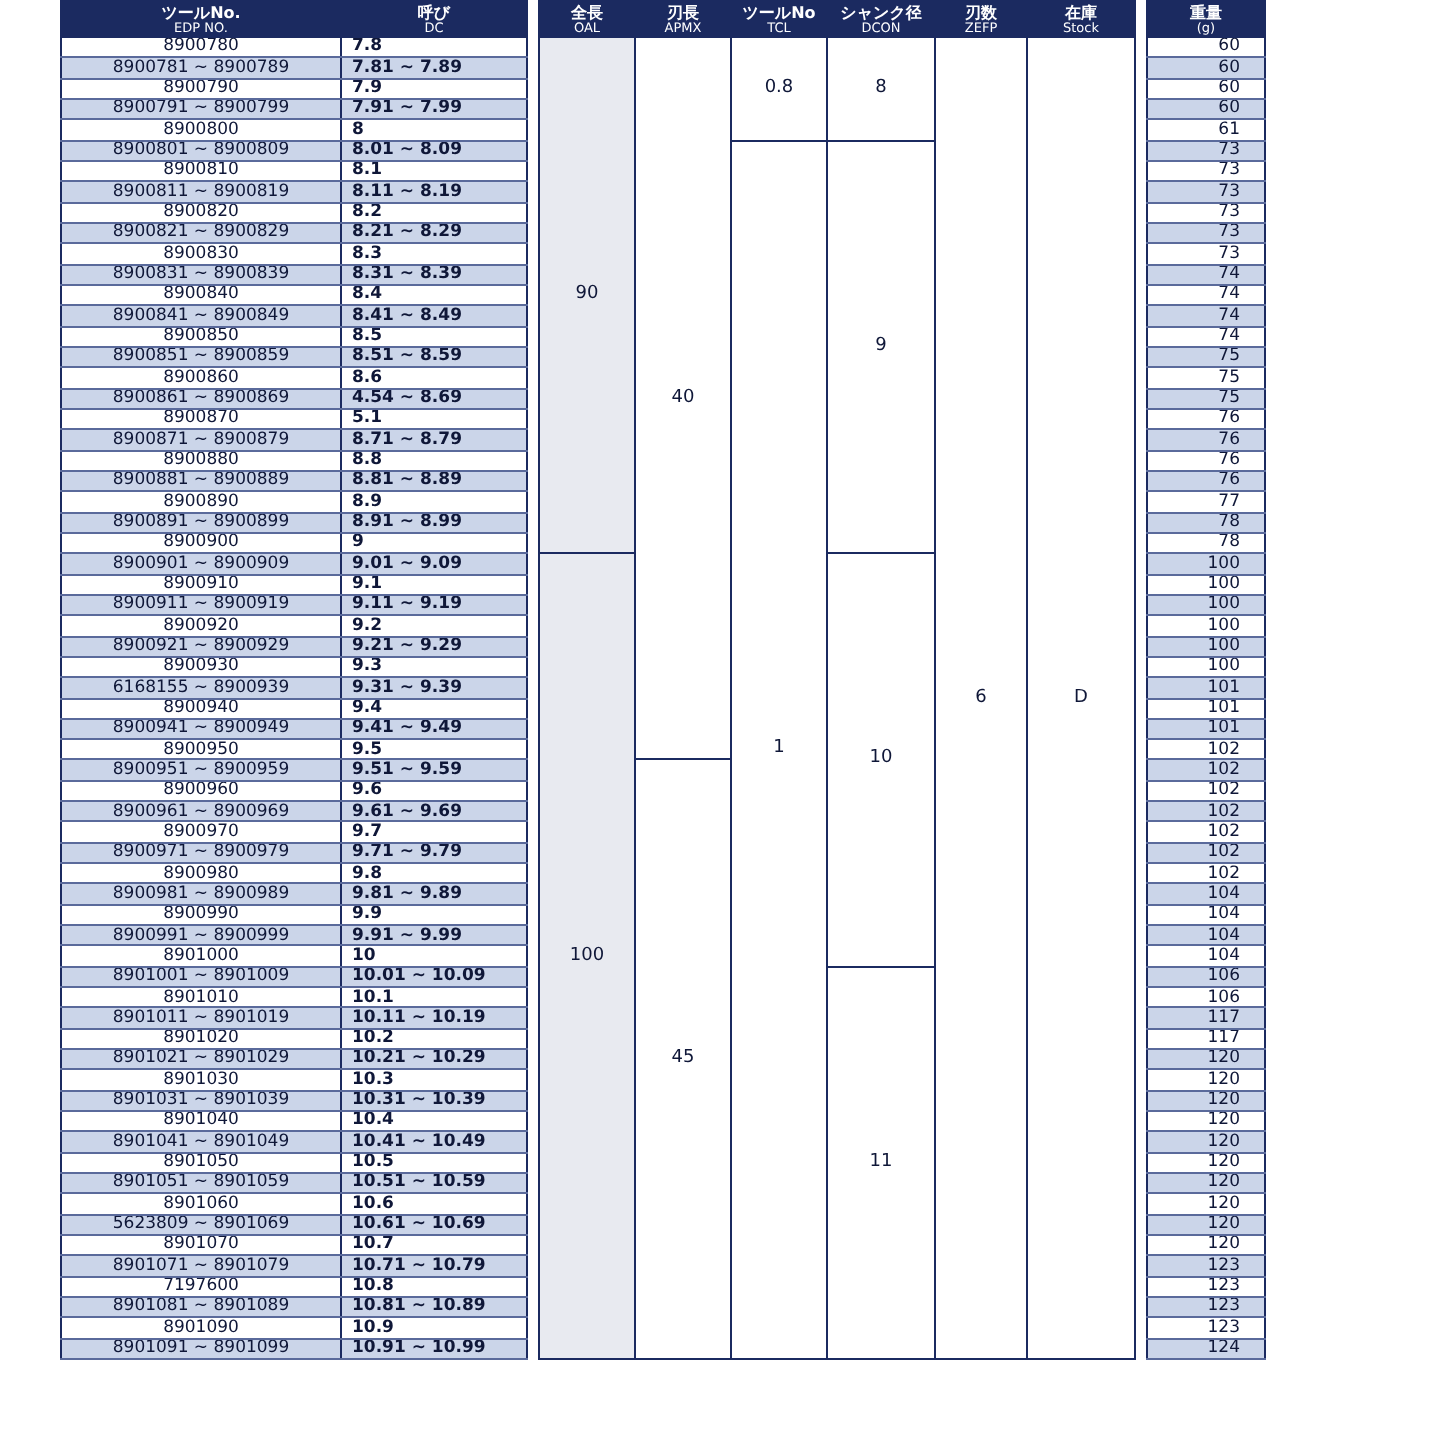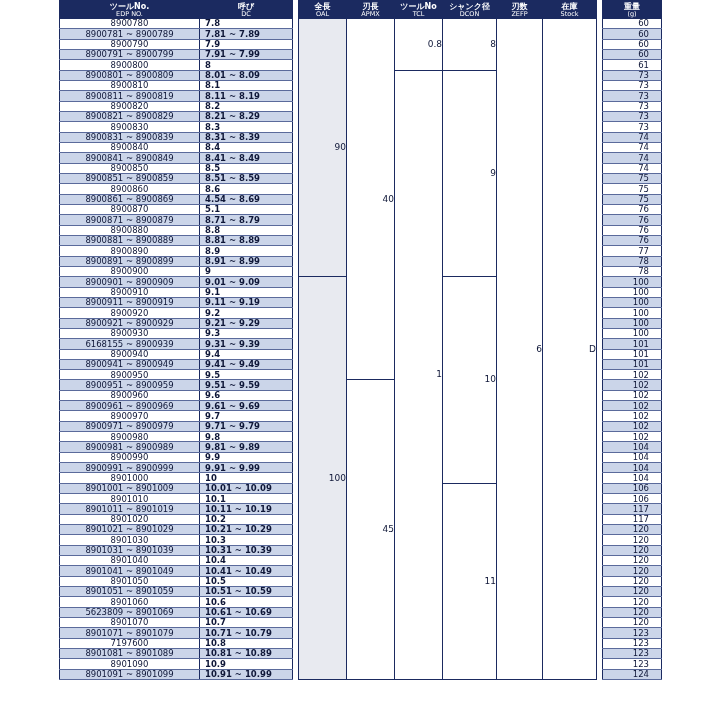--- a/index.html
+++ b/index.html
@@ -13,21 +13,21 @@
     --page_bg:#ffffff;
   }
   *{box-sizing:border-box;}
   html,body{
     margin:0;padding:0;width:720px;height:720px;overflow:hidden;
     background:var(--page_bg);
     font-family:"DejaVu Sans","Liberation Sans",sans-serif;
   }
   table{
     border-collapse:collapse;table-layout:fixed;
-    width:602px;height:680px;margin-left:59px;
+    width:602px;height:680px;margin-left:30px;
   }
   th,td{overflow:hidden;white-space:nowrap;vertical-align:middle;}
   thead th{
     background:var(--header_bg);color:var(--header_text);
     height:18px;padding:0;text-align:center;
     border:1px solid var(--header_bg);
   }
   thead th .hl{font-size:8px;font-weight:bold;line-height:9px;}
   thead th .hs{font-size:6.5px;font-weight:normal;line-height:7px;}
   thead th.c-gap{background:var(--page_bg);border:none;}
@@ -37,21 +37,21 @@
     border-right:1px solid var(--grid_vertical);
     border-bottom:1px solid var(--grid_horizontal);
     background:#fff;
   }
   td.c-edp{text-align:center;}
   td.c-dc{text-align:left;padding-left:5px;font-weight:bold;}
   td.c-weight{text-align:right;padding-right:12px;}
   tr.alt td.c-edp,tr.alt td.c-dc,tr.alt td.c-weight{background:var(--stripe);}
   td.c-gap{border:none;background:var(--page_bg);}
   td.c-merge{
-    text-align:right;font-size:9px;font-weight:normal;
+    text-align:center;font-size:9px;font-weight:normal;
     border-bottom:1px solid var(--grid_vertical);
     background:#fff;
   }
   td.c-oal{background:var(--oal_cell_bg);}
 </style>
 </head>
 <body>
 
 <table>
   <colgroup>

